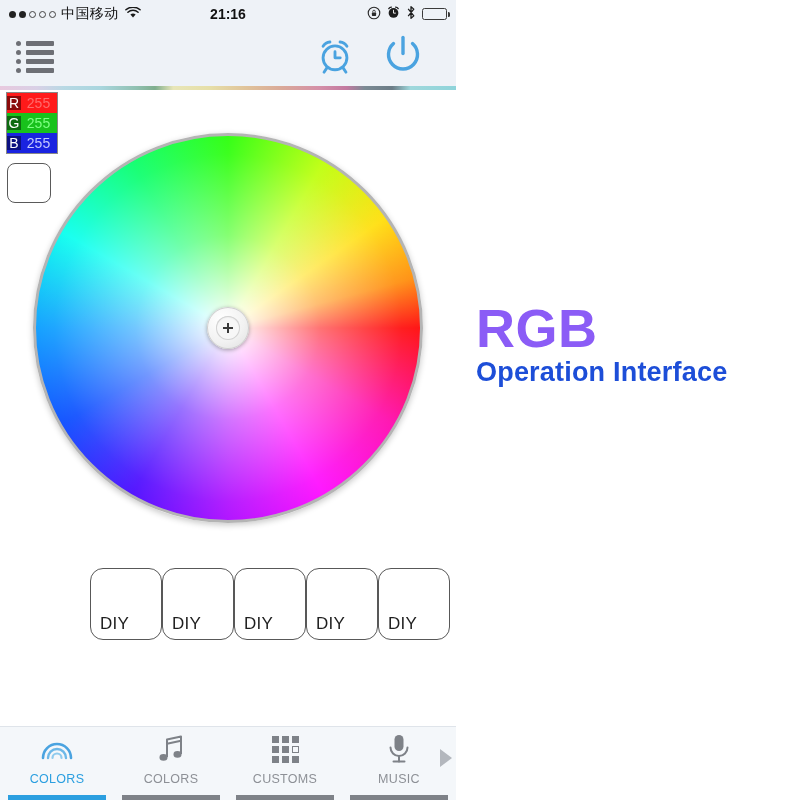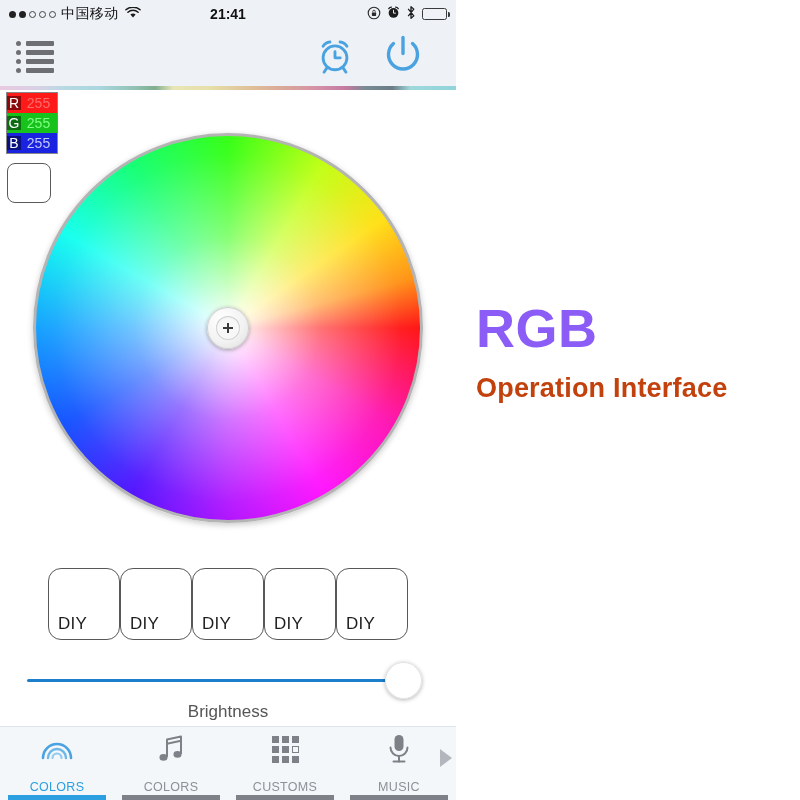--- a/index.html
+++ b/index.html
@@ -215,24 +215,24 @@
   #wheel-cross { position: relative; width: 10px; height: 10px; }
   #wheel-cross::before, #wheel-cross::after {
     content: ""; position: absolute; background: #3a3a3a;
   }
   #wheel-cross::before { left: 4px; top: 0; width: 2px; height: 10px; }
   #wheel-cross::after { left: 0; top: 4px; width: 10px; height: 2px; }
 
   
   #diy-row {
     position: absolute;
-    left: 0; top: 568px;
+    left: 7px; top: 568px;
     width: 456px; height: 76px;
     display: flex;
-    justify-content: center;
+    justify-content: flex-end;
     padding: 0 13px;
     box-sizing: border-box;
   }
   .diy-btn {
     width: 72px; height: 72px;
     background: #ffffff;
     border: 1.5px solid #585858;
     border-radius: 13px;
     box-sizing: border-box;
     position: relative;
@@ -295,21 +295,21 @@
     justify-content: flex-start;
     padding-top: 5px;
     position: relative;
     cursor: pointer;
   }
   .tab-icon { height: 34px; display: flex; align-items: center; justify-content: center; }
   .tab-label {
     font-size: 12.5px;
     color: #8d9096;
     letter-spacing: 0.3px;
-    margin-top: 14px;
+    margin-top: 6px;
   }
   .tab.active .tab-label { color: #2b9fe0; }
   .tab-underline {
     position: absolute;
     left: 7%; right: 7%;
     bottom: 0;
     height: 5px;
     background: #7e8288;
   }
   .tab.active .tab-underline { background: #2b9fe0; }
@@ -335,22 +335,21 @@
   #caption-title {
     font-size: 54px;
     font-weight: bold;
     color: #8b5cf6;
     line-height: 1.05;
     letter-spacing: 0.5px;
   }
   #caption-sub {
     font-size: 27px;
     font-weight: bold;
-    color: #c2410c;
-    margin-top: 16px;
+    color: #1d4ed8;
     letter-spacing: 0.2px;
   }
 </style>
 </head>
 <body>
 
 <div id="phone">
 
   <div id="status-bar">
     <div id="sb-left">
@@ -364,21 +363,21 @@
       <span id="carrier">中国移动</span>
       <span id="wifi-icon">
         <svg width="16" height="12" viewBox="0 0 16 12">
           <path d="M8 10.6 L5.4 7.6 a4 4 0 0 1 5.2 0 Z" fill="#1a1a1a"></path>
           <path d="M2.9 5.2 a7.6 7.6 0 0 1 10.2 0" stroke="#1a1a1a" stroke-width="1.5" fill="none" stroke-linecap="round"></path>
           <path d="M0.9 2.8 a10.8 10.8 0 0 1 14.2 0" stroke="#1a1a1a" stroke-width="1.5" fill="none" stroke-linecap="round"></path>
         </svg>
       </span>
     </div>
 
-    <div id="sb-center">21:41</div>
+    <div id="sb-center">21:16</div>
 
     <div id="sb-right">
       <span>
         <svg width="14" height="14" viewBox="0 0 16 16">
           <circle cx="8" cy="8" r="6.6" stroke="#2a2a2a" stroke-width="1.3" fill="none"></circle>
           <rect x="5.6" y="7.4" width="4.8" height="4" rx="0.8" fill="#2a2a2a"></rect>
           <path d="M6.6 7.4 v-1.2 a1.4 1.4 0 0 1 2.8 0 v1.2" stroke="#2a2a2a" stroke-width="1" fill="none"></path>
         </svg>
       </span>
       <span>
@@ -477,25 +476,20 @@
       <span class="diy-label">DIY</span>
     </div>
     <div class="diy-btn">
       <span class="diy-label">DIY</span>
     </div>
     <div class="diy-btn">
       <span class="diy-label">DIY</span>
     </div>
   </div>
 
-  <div id="brightness-area">
-    <div id="slider-track"></div>
-    <div id="slider-thumb"></div>
-    <div id="brightness-label">Brightness</div>
-  </div>
 
   <div id="tabbar">
 
     <div class="tab active">
       <span class="tab-icon">
         <svg width="34" height="22" viewBox="0 0 34 22">
           <path d="M3 20 a14 14 0 0 1 28 0" stroke="#4aa3e0" stroke-width="2.6" fill="none" stroke-linecap="round"></path>
           <path d="M8 20 a9 9 0 0 1 18 0" stroke="#6cb8e8" stroke-width="2.4" fill="none" stroke-linecap="round"></path>
           <path d="M12.5 20 a4.5 4.5 0 0 1 9 0" stroke="#8fcbee" stroke-width="2.2" fill="none" stroke-linecap="round"></path>
         </svg>

